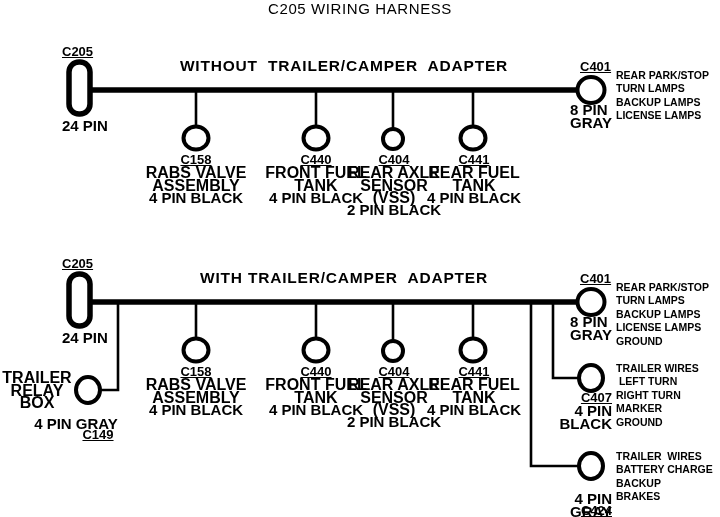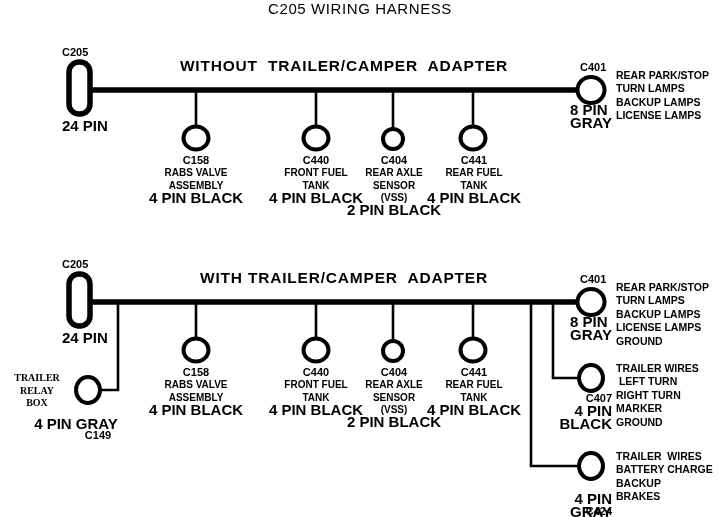--- a/index.html
+++ b/index.html
@@ -40,22 +40,22 @@
   .page-title {
     font-weight: normal;
     font-size: 15px;
     letter-spacing: 0.6px;
   }
   .section-title {
     font-weight: bold;
     font-size: 15.5px;
     letter-spacing: 0.8px;
   }
-  .node-name { font-size: 11px; font-weight: bold; }
-  .node-desc { font-size: 10px; font-weight: bold; }
+  .node-name { font-size: 13px; font-weight: bold; text-decoration: underline; }
+  .node-desc { font-size: 16px; font-weight: bold; }
   .pin-label { font-size: 15px; font-weight: bold; }
   .func-list { font-size: 10.5px; font-weight: bold; line-height: 13.4px; }
 </style>
 </head>
 <body>
 
 <div id="page">
 
   <svg id="diagram-svg" viewBox="0 0 720 517">
 
@@ -140,21 +140,21 @@
   <div class="lbl lft func-list" style="left:616px; top:69px;">REAR PARK/STOP
 TURN LAMPS
 BACKUP LAMPS
 LICENSE LAMPS</div>
 
   <div class="lbl ctr section-title" style="left:344px; top:272px;text-align:center;">WITH TRAILER/CAMPER  ADAPTER</div>
 
   <div class="lbl lft node-name" style="left:62px; top:258px;">C205</div>
   <div class="lbl lft pin-label" style="left:62px; top:332px;">24 PIN</div>
 
-  <div class="lbl ctr node-desc" style="left:37px; top:372px;font-family:Liberation Serif, serif;">TRAILER
+  <div class="lbl ctr node-desc" style="left:37px; top:372px;">TRAILER
 RELAY
 BOX</div>
   <div class="lbl ctr node-name" style="left:88px; top:429px;padding-left:20px;">C149</div>
   <div class="lbl ctr pin-label" style="left:76px; top:418px;">4 PIN GRAY</div>
 
   <div class="lbl ctr node-name" style="left:196px; top:366px;">C158</div>
   <div class="lbl ctr node-desc" style="left:196px; top:379px;">RABS VALVE
 ASSEMBLY</div>
   <div class="lbl ctr pin-label" style="left:196px; top:404px;">4 PIN BLACK</div>
 

